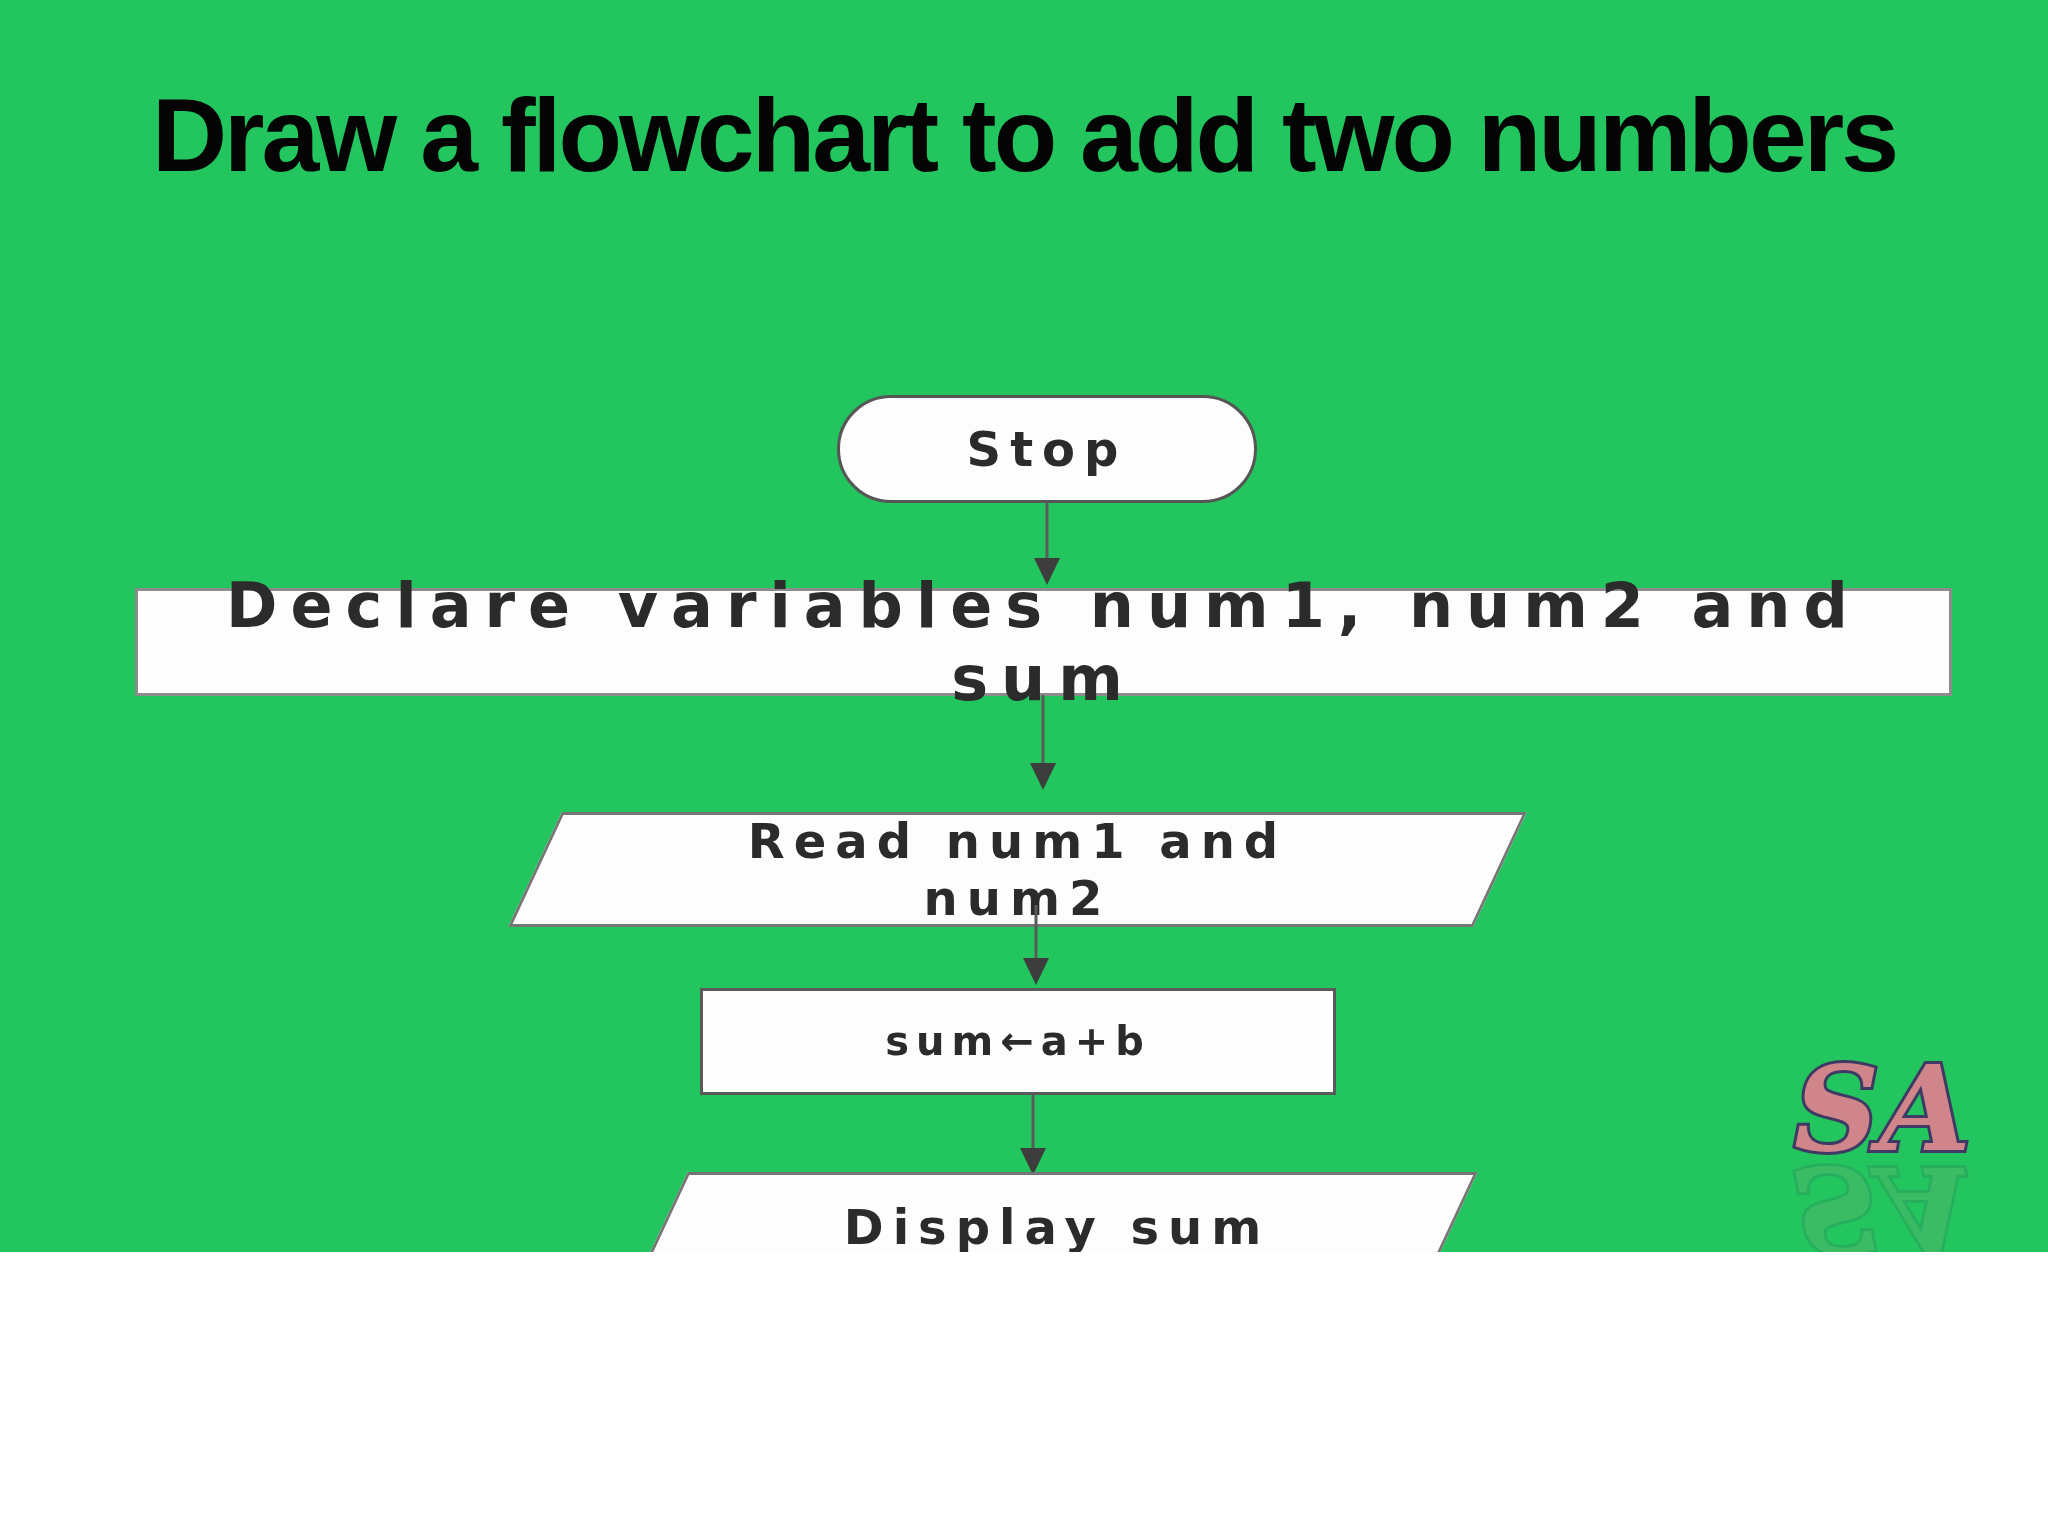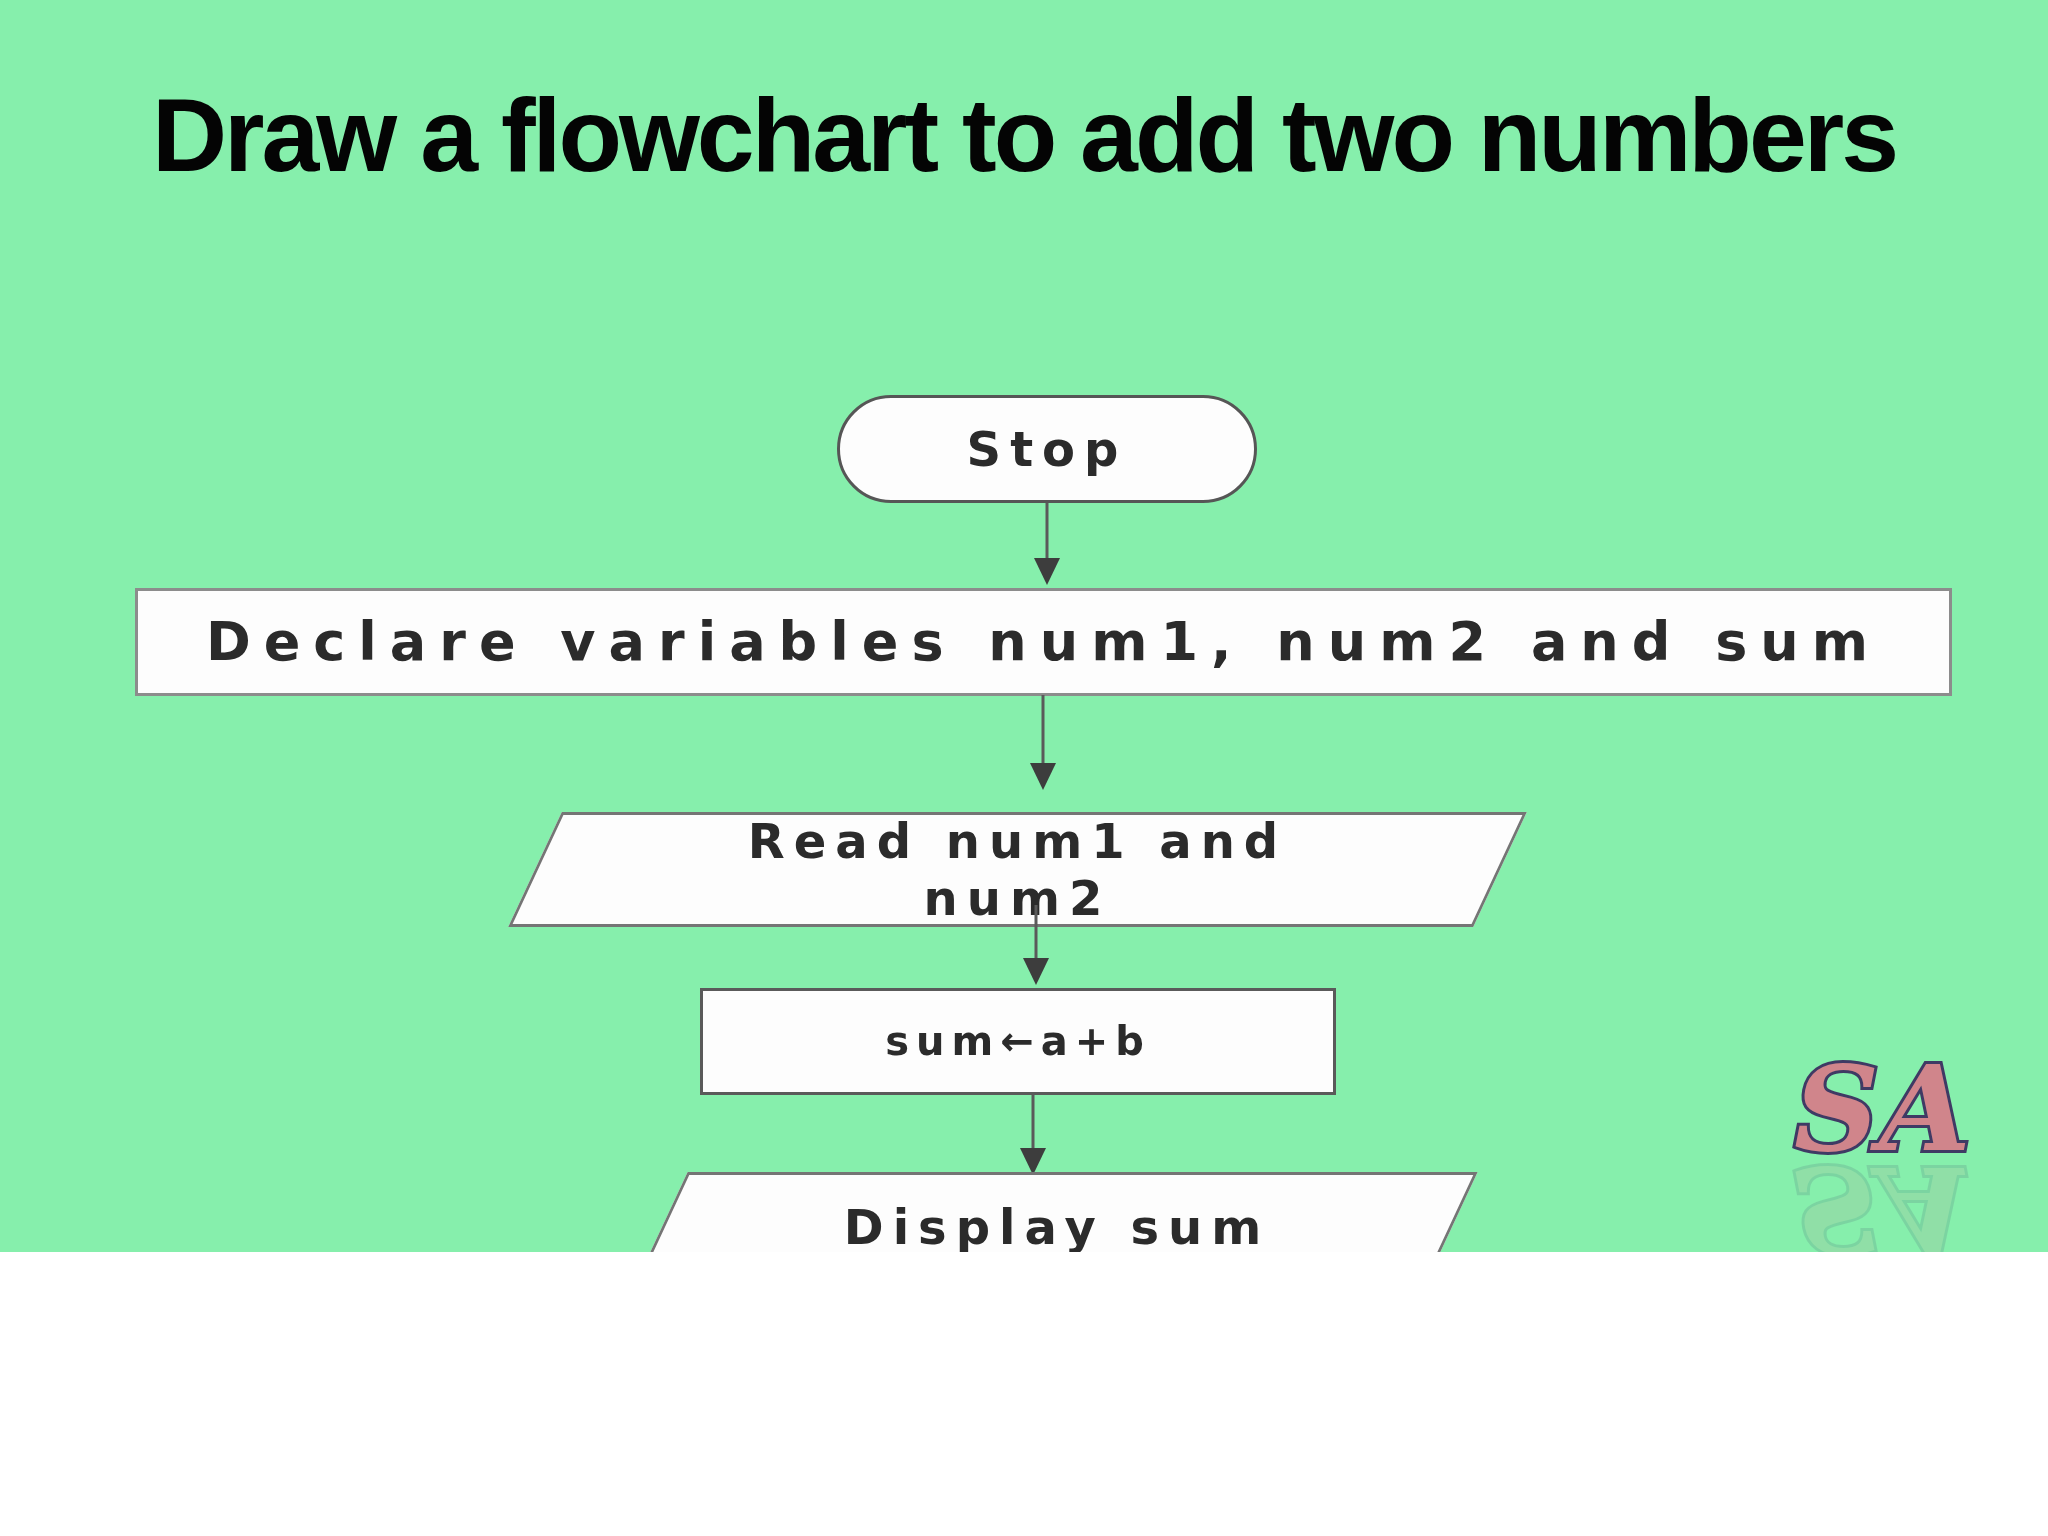--- a/index.html
+++ b/index.html
@@ -1,17 +1,17 @@
 <!DOCTYPE html>
 <html><head>
 <meta charset="utf-8">
 <style>
   html,body{margin:0;padding:0;background:#ffffff;}
   .slide{
-    position:relative;width:2048px;height:1252px;background:#86efac;overflow:hidden;
+    position:relative;width:2048px;height:1252px;background:#22c55e;overflow:hidden;
     font-family:"DejaVu Sans",sans-serif;
   }
 
   
   .title{
     position:absolute;top:48px;left:0;width:100%;text-align:center;
     font-family:"Liberation Sans",sans-serif;font-weight:bold;
     font-size:104px;letter-spacing:-3px;line-height:1.68;color:#040404;
   }
 
@@ -31,21 +31,21 @@
   #node-start   {left:837px; top:395px;  width:420px;  height:108px;}
   #node-declare {left:135px; top:588px;  width:1817px; height:108px;}
   #node-read    {left:505px; top:812px;  width:1025px; height:115px;}
   #node-sum     {left:700px; top:988px;  width:636px;  height:107px;}
   #node-display {left:632px; top:1172px; width:850px;  height:110px;}
   #node-stop    {left:825px; top:1359px; width:494px;  height:125px;}
 
   #node-declare .shape{border-color:#8c8c8c;}
   #node-sum .shape{border-color:#5a5a5a;}
 
-  #node-declare .label{font-size:54px;letter-spacing:13px;}
+  #node-declare .label{font-size:62px;letter-spacing:13px;}
   #node-sum .label{font-size:40px;letter-spacing:7px;}
   #node-stop .label{letter-spacing:10px;}
 
   
   .arrow{position:absolute;width:28px;}
   .arrow .line{
     position:absolute;left:50%;transform:translateX(-50%);
     top:0;bottom:24px;width:3px;background:#5a5a5a;
   }
   .arrow .head{

